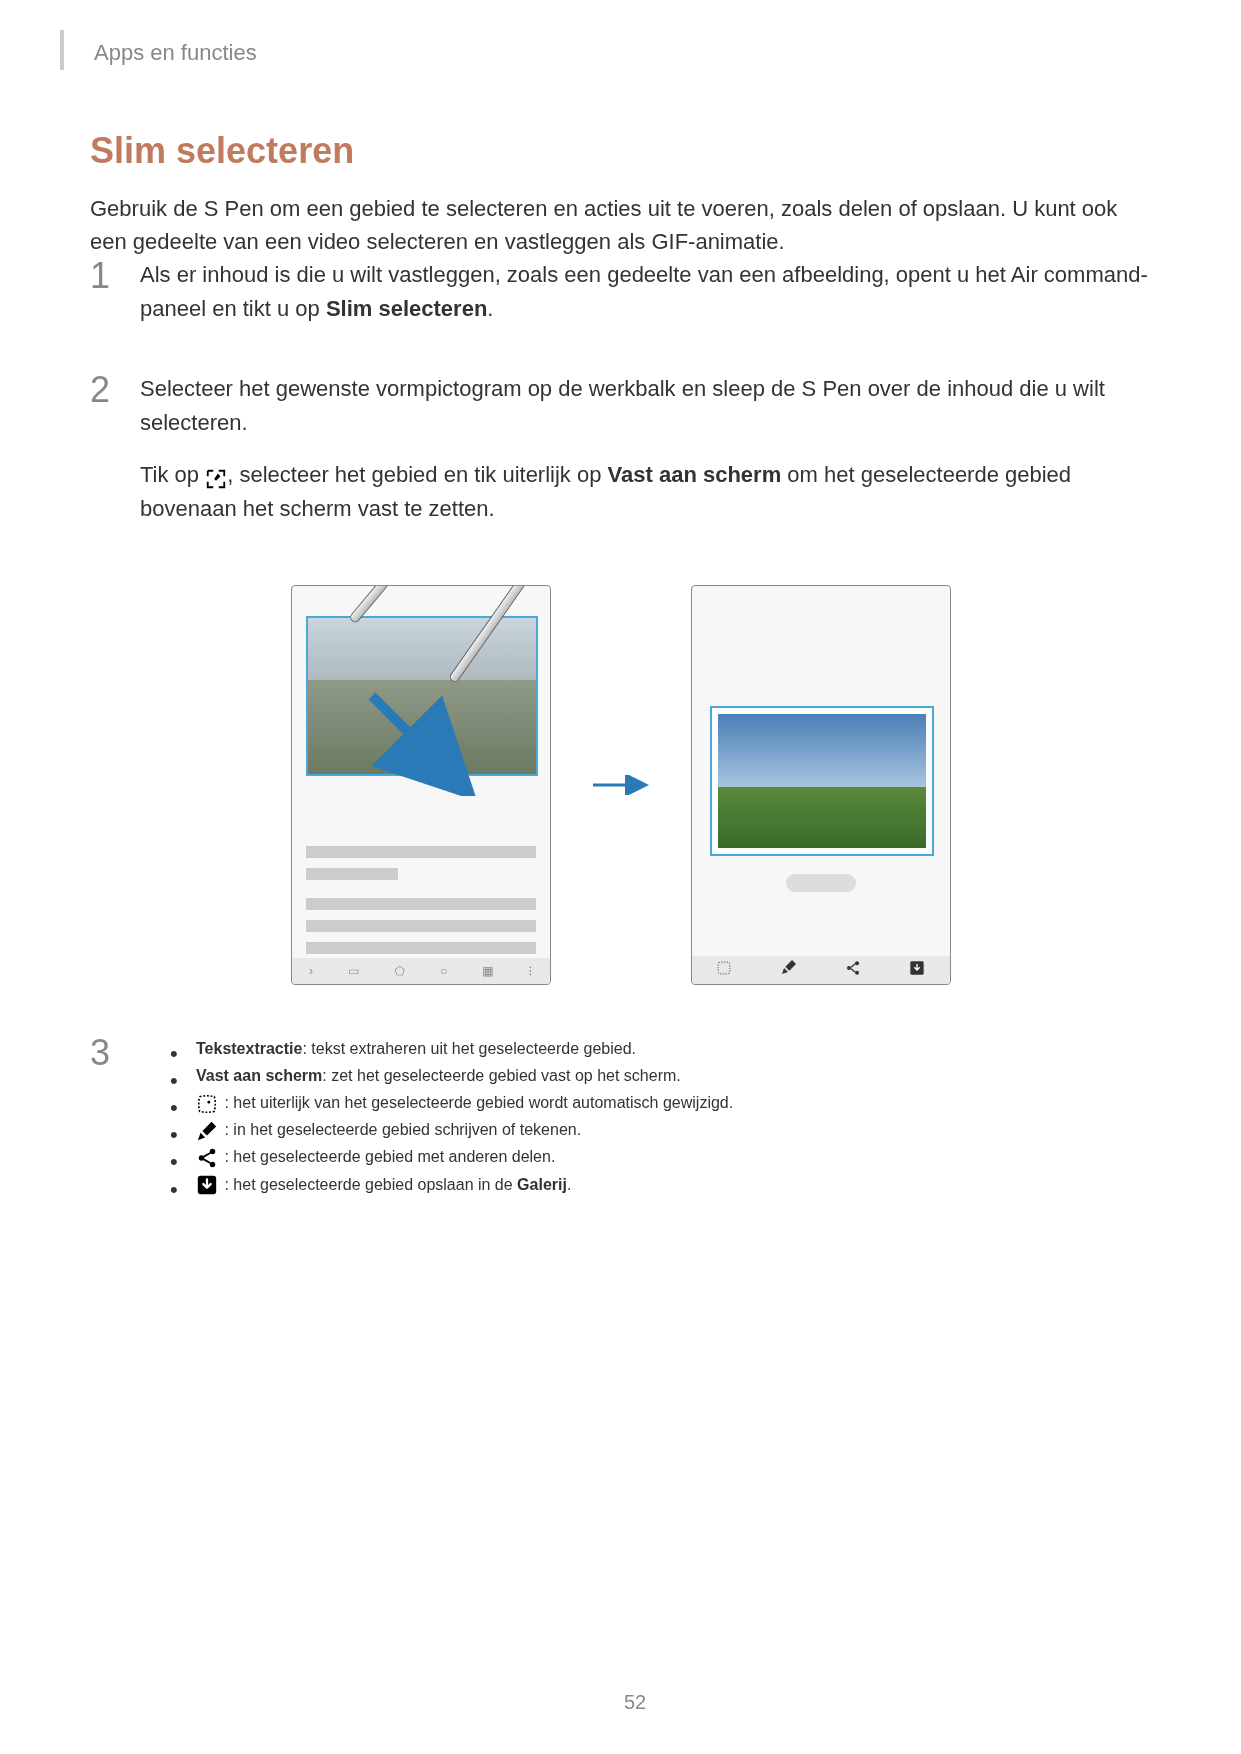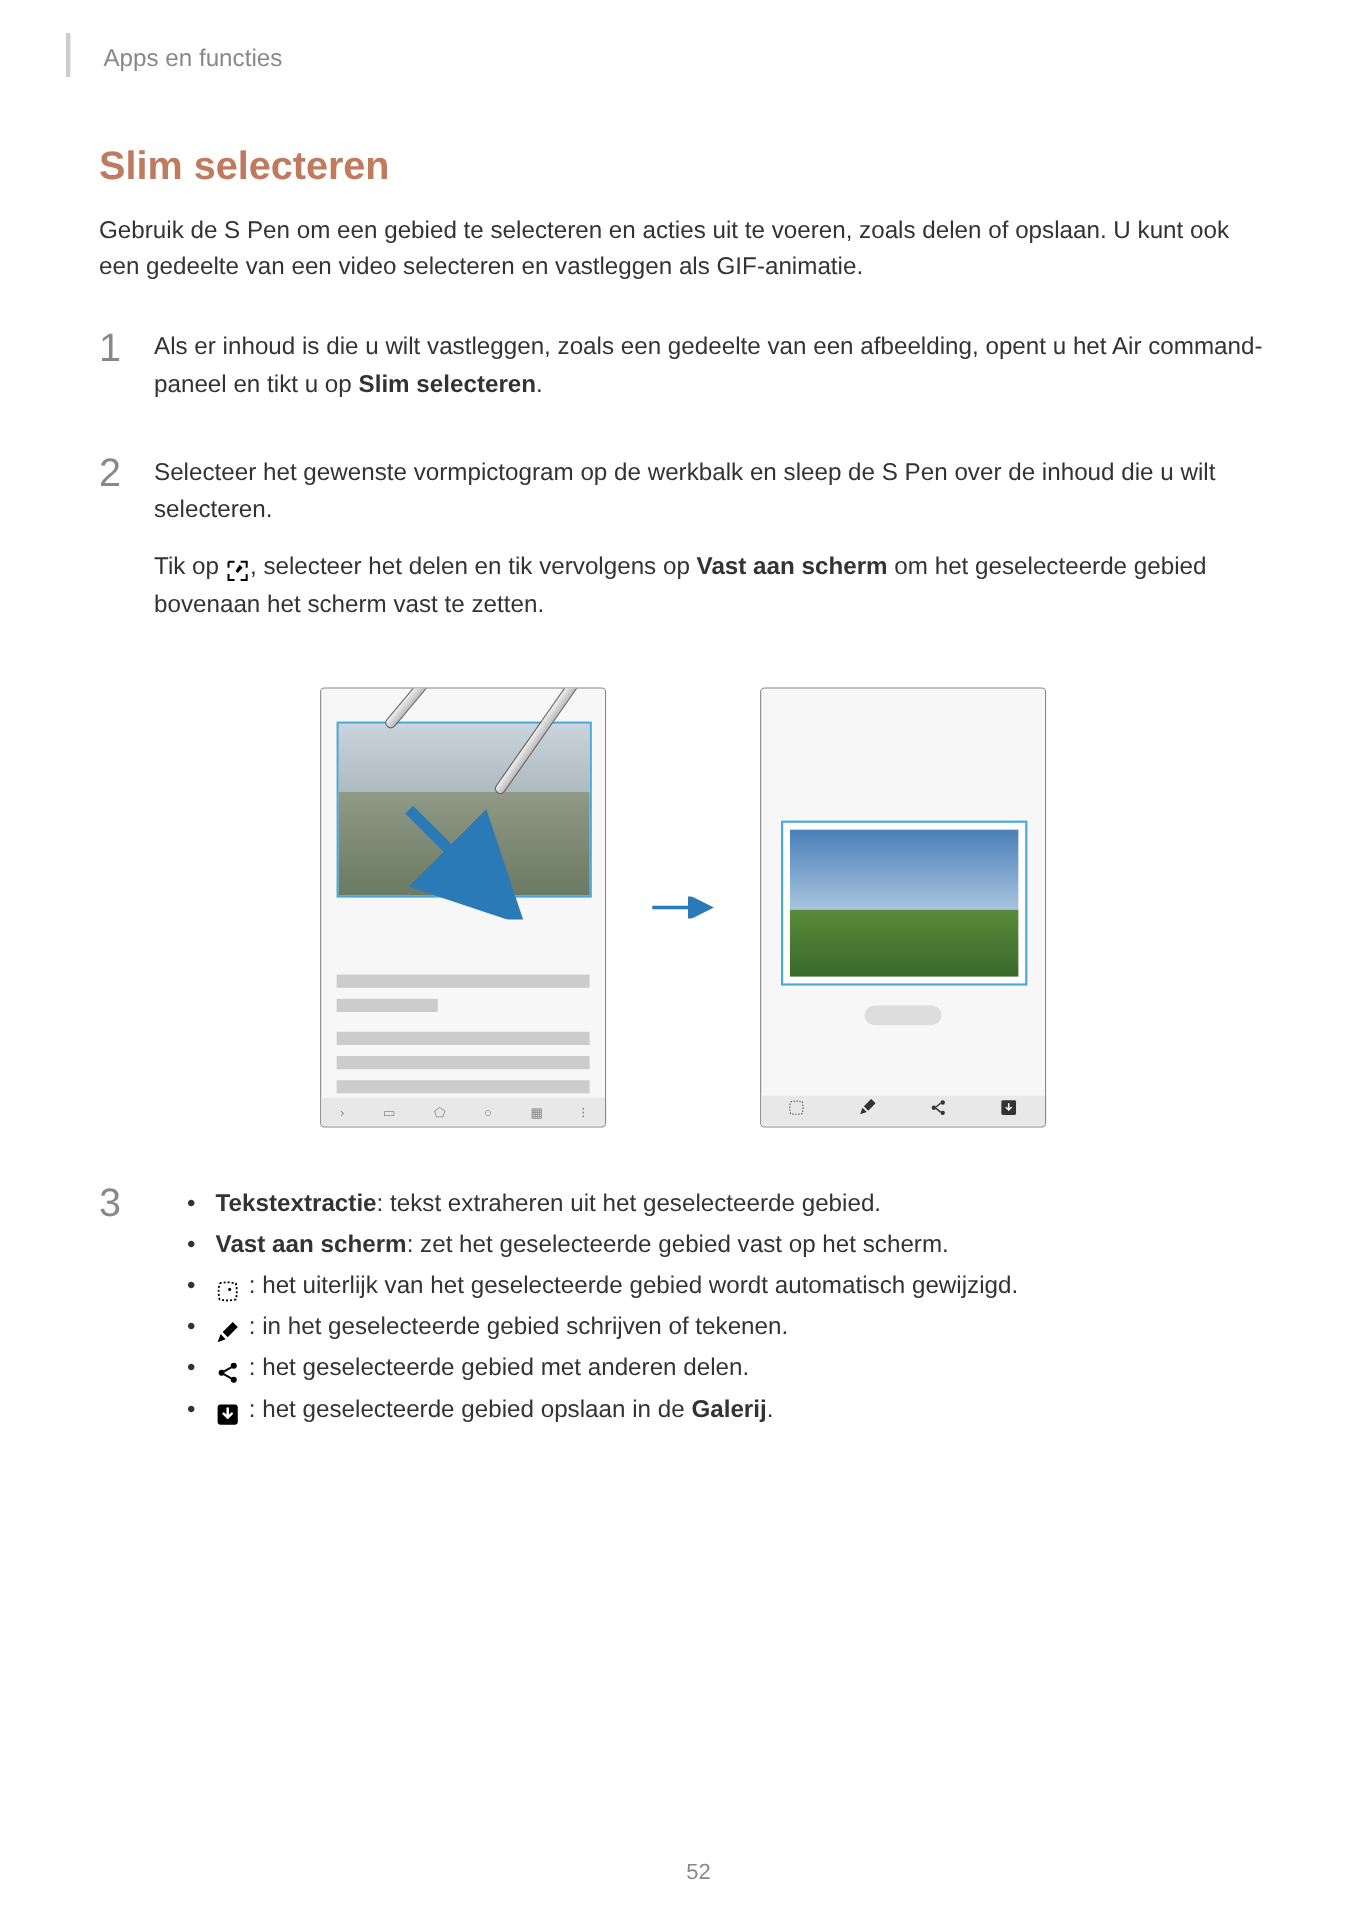--- a/index.html
+++ b/index.html
@@ -32,21 +32,20 @@
   }
   .title {
     color: #c07a5e;
     font-size: 36px;
     font-weight: bold;
     margin-bottom: 20px;
   }
   .intro {
     font-size: 22px;
     line-height: 1.5;
-    margin-bottom: 40px;
   }
   .step {
     display: flex;
     margin-bottom: 28px;
   }
   .step-num {
     color: #888;
     font-size: 36px;
     font-weight: 300;
     width: 50px;
@@ -183,21 +182,21 @@
     align-items:center;
   }
   .between-arrow {
     width: 60px;
   }
   .bullet-list {
     list-style: none;
     padding-left: 30px;
   }
   .bullet-list li {
-    font-size: 22px;
+    font-size: 16px;
     line-height: 1.7;
     position: relative;
     padding-left: 26px;
   }
   .bullet-list li::before {
     content: "•";
     position: absolute;
     left: 0;
     top: 0;
     color: #333;
@@ -240,21 +239,21 @@
   </div>
 
   <div class="step">
     <div class="step-num">2</div>
     <div class="step-body">
       <p>Selecteer het gewenste vormpictogram op de werkbalk en sleep de S Pen over de inhoud die u wilt selecteren.</p>
       <p>
         <span>Tik op </span><span class="inline-icon"><svg viewBox="0 0 24 24">
               <path d="M3 3 L9 3 M15 3 L21 3 L21 9 M21 15 L21 21 L15 21 M9 21 L3 21 L3 15 M3 9 L3 3" stroke="#000" stroke-width="2" fill="none"></path>
               <path d="M14 6 L17 9 L12 14 L10 12 Z" fill="#000"></path>
-            </svg></span><span>, selecteer het delen en tik vervolgens op </span><span class="bold">Vast aan scherm</span><span> om het geselecteerde gebied bovenaan het scherm vast te zetten.</span>
+            </svg></span><span>, selecteer het gebied en tik uiterlijk op </span><span class="bold">Vast aan scherm</span><span> om het geselecteerde gebied bovenaan het scherm vast te zetten.</span>
       </p>
     </div>
   </div>
 
   <div class="figure-wrap">
     <div class="device">
       <div class="sel-area"></div>
       <div class="pen" style="left:60px;top:30px;transform:rotate(-50deg);"></div>
       <svg class="arrow-drag" width="120" height="110">
         <defs>

